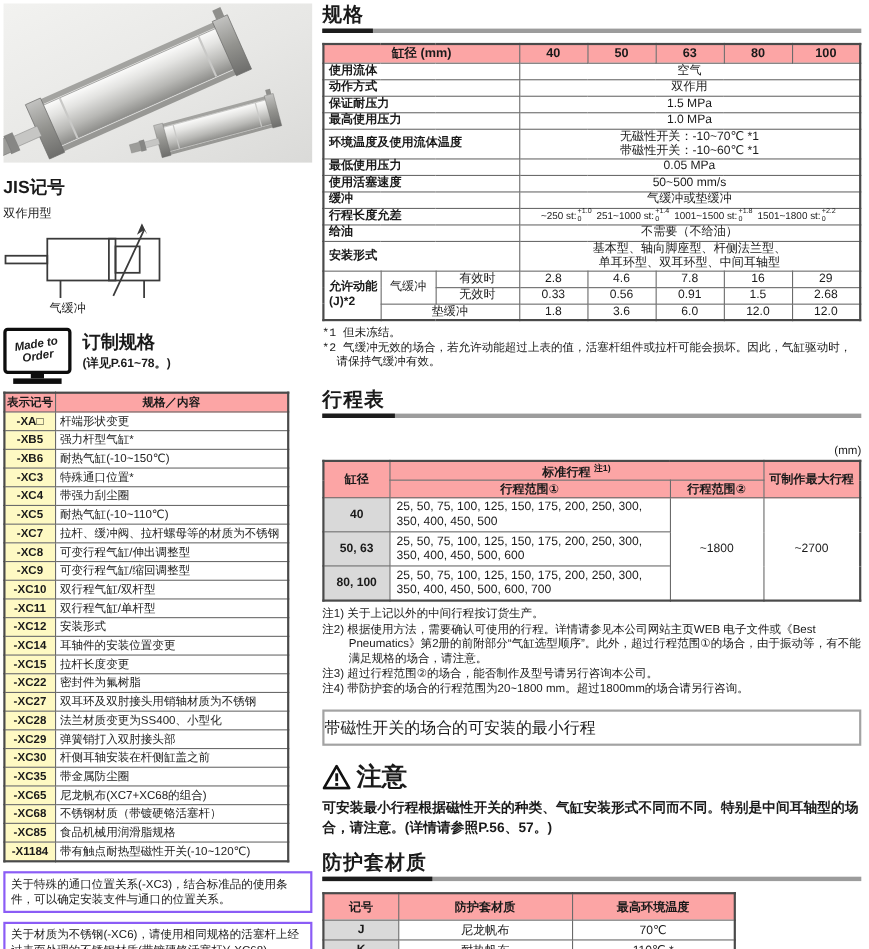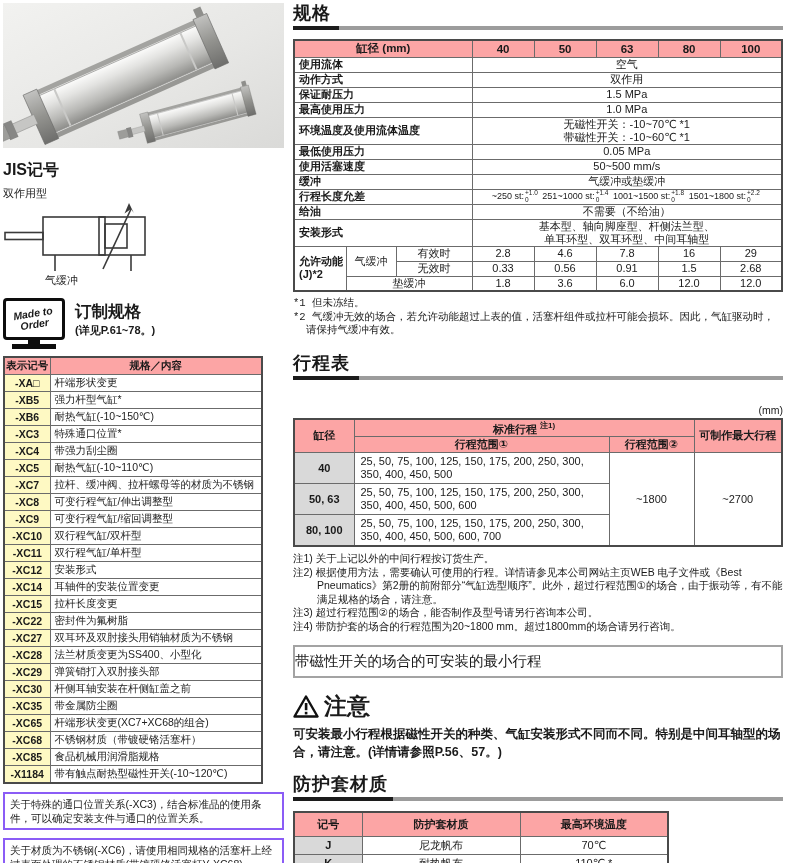--- a/index.html
+++ b/index.html
@@ -258,21 +258,21 @@
     <tr>
           <td class="code">-XC30</td>
           <td class="desc">杆侧耳轴安装在杆侧缸盖之前</td>
         </tr>
     <tr>
           <td class="code">-XC35</td>
           <td class="desc">带金属防尘圈</td>
         </tr>
     <tr>
           <td class="code">-XC65</td>
-          <td class="desc">杆端形状变更(XC7+XC68的组合)</td>
+          <td class="desc">尼龙帆布(XC7+XC68的组合)</td>
         </tr>
     <tr>
           <td class="code">-XC68</td>
           <td class="desc">不锈钢材质（带镀硬铬活塞杆）</td>
         </tr>
     <tr>
           <td class="code">-XC85</td>
           <td class="desc">食品机械用润滑脂规格</td>
         </tr>
     <tr>

